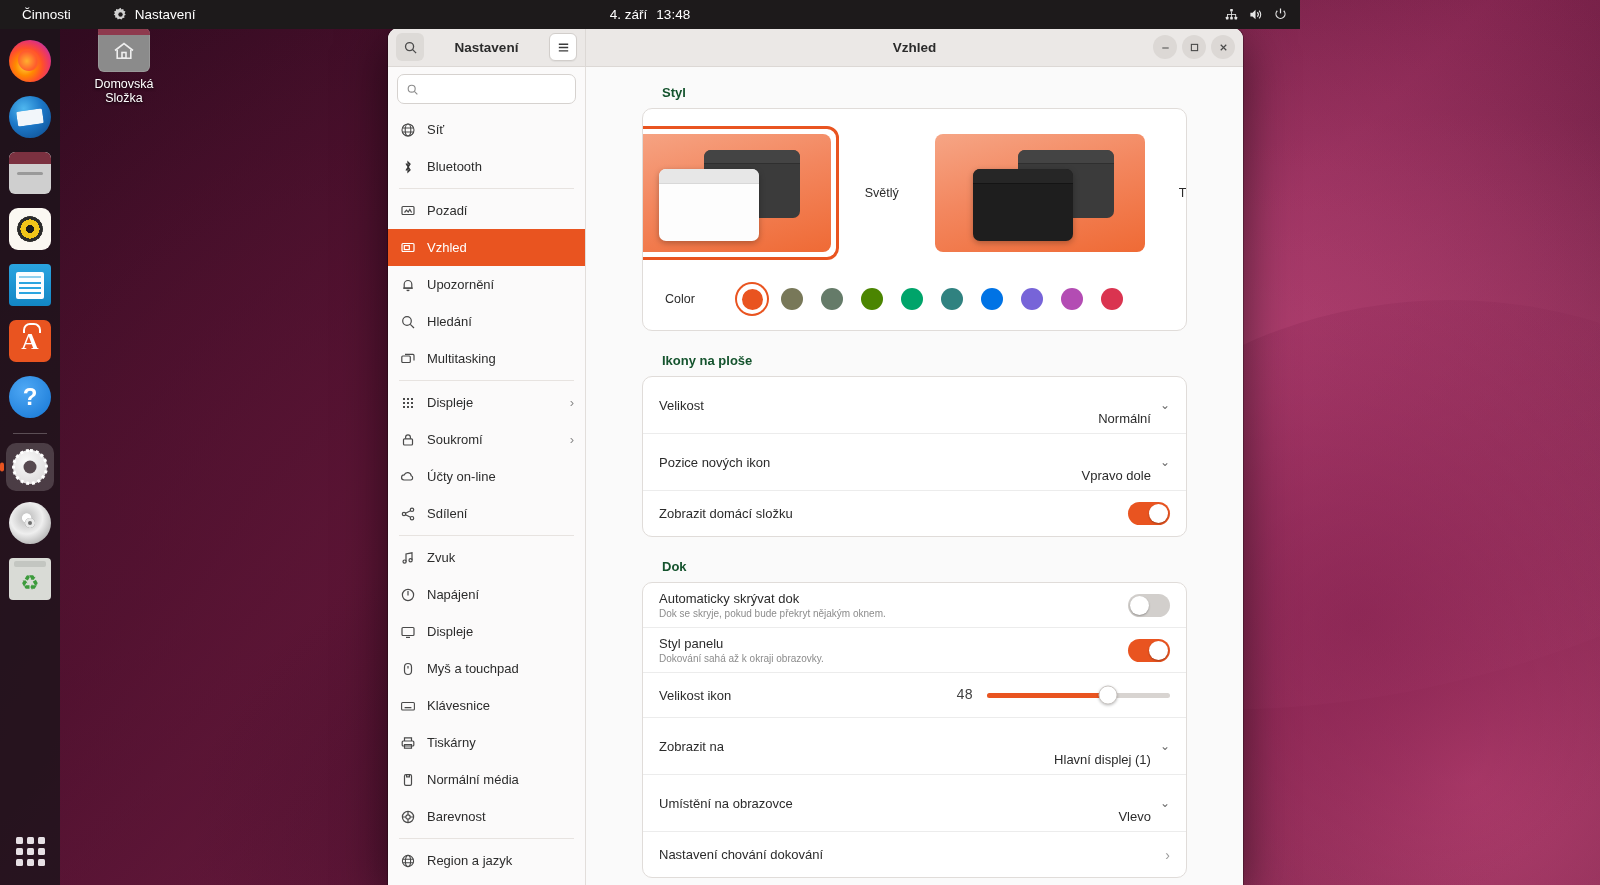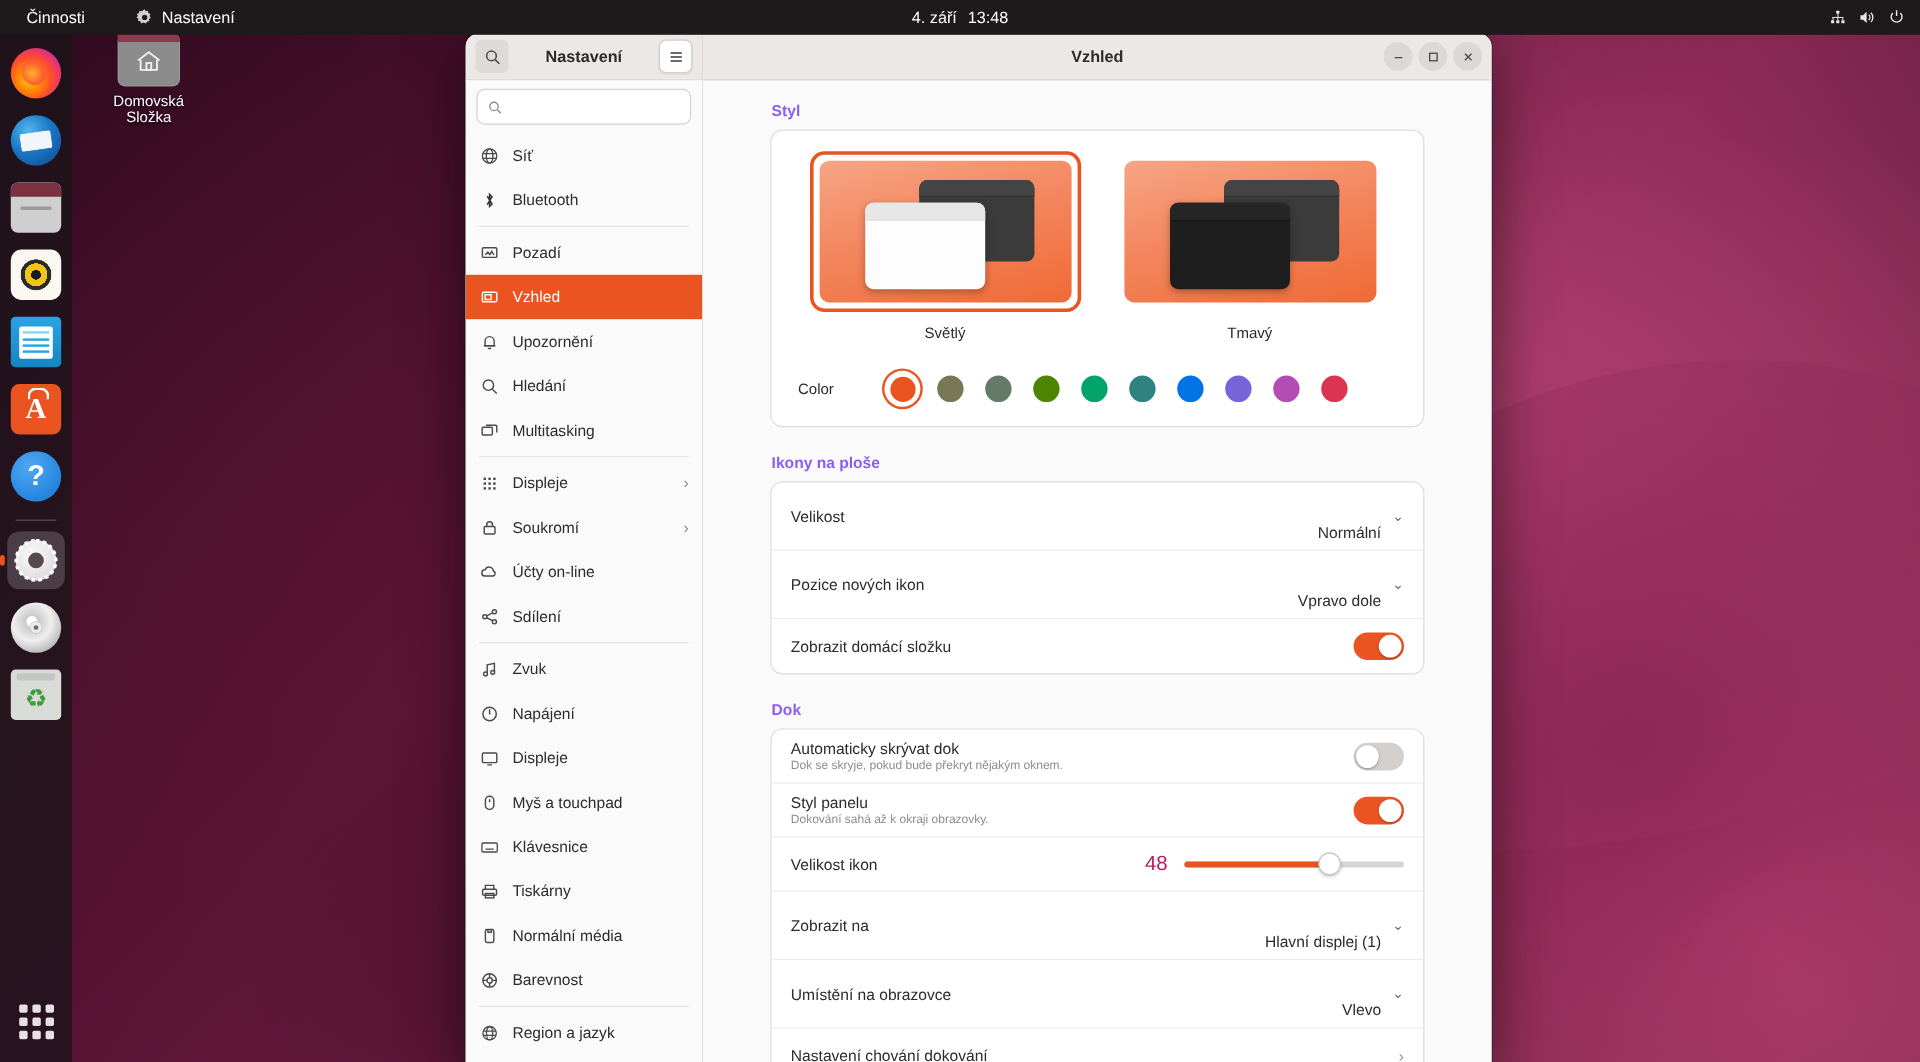--- a/index.html
+++ b/index.html
@@ -23,21 +23,21 @@
   .ws1 { left: 700px; top: -220px; width: 1400px; height: 900px;
     background: radial-gradient(ellipse at 30% 60%, rgba(215,100,150,.30), rgba(215,100,150,0) 62%);
     transform: rotate(-18deg); }
   .ws2 { left: 1000px; top: 300px; width: 900px; height: 800px;
     background: radial-gradient(ellipse at 40% 40%, rgba(120,25,70,.55), rgba(120,25,70,0) 65%); }
   .ws3 { left: 150px; top: 480px; width: 1000px; height: 700px;
     background: radial-gradient(ellipse at 50% 50%, rgba(60,12,38,.6), rgba(60,12,38,0) 65%); }
 
   
   .topbar {
-    position: absolute; left: 0; top: 0; width: 1600px; height: 29px;
+    position: absolute; left: 0; top: 0; width: 1300px; height: 29px;
     background: #1d1a1b; color: #ffffff;
     display: flex; align-items: center;
     font-size: 13.5px; z-index: 50;
   }
   .tb-activities { margin-left: 14px; padding: 2px 8px; border-radius: 5px; }
   .tb-app { display: flex; align-items: center; gap: 7px; margin-left: 26px; padding: 2px 8px; border-radius: 5px; }
   .tb-app .gi { width: 15px; height: 15px; }
   .tb-clock {
     position: absolute; left: 50%; transform: translateX(-50%);
     display: flex; gap: 9px; font-size: 13.5px;
@@ -196,40 +196,40 @@
   .side-item.sel { background: #e95420; color: #ffffff; }
   .side-item .si-ico { width: 17px; height: 17px; display: flex; align-items: center; justify-content: center; flex: 0 0 17px; }
   .side-item .si-label { flex: 1; }
   .side-item .si-chev { color: #8a8a8a; font-size: 13px; }
   .side-sep { height: 1px; background: #e7e3e0; margin: 3px 11px; }
 
   
   .content {
     flex: 1; background: #fafafa; overflow: hidden; padding: 18px 56px 0; min-height: 0;
   }
-  .sect-title { font-size: 13px; font-weight: bold; color: #8b5cf6; margin: 0 0 8px 1px; }
+  .sect-title { font-size: 13px; font-weight: bold; color: #14532d; margin: 0 0 8px 20px; }
   .sect-title.mt { margin-top: 22px; }
   .card {
     background: #ffffff; border: 1px solid #e0dcd9; border-radius: 10px; overflow: hidden;
   }
   .row {
     min-height: 45px; display: flex; align-items: center; padding: 7px 16px;
     border-bottom: 1px solid #ececec;
   }
   .row:last-child { border-bottom: none; }
   .row-text { flex: 1; }
   .row-title { font-size: 13px; color: #2b2b2b; }
   .row-sub { font-size: 10px; color: #8c8c8c; margin-top: 2px; }
   .row-value { font-size: 13px; color: #2b2b2b; margin-right: 9px; margin-top: 27px; }
   .chev-dn { color: #6d6d6d; font-size: 12px; }
   .chev-rt { color: #9b9b9b; font-size: 14px; }
 
   
   .style-card { padding: 17px 0 14px; display: flex; justify-content: center; gap: 28px; }
-  .style-opt { display: flex; flex-direction: column; align-items: center; gap: 11px; }
+  .style-opt { display: flex; flex-direction: row; align-items: center; gap: 26px; }
   .thumb-wrap { padding: 5px; border-radius: 12px; border: 3px solid transparent; }
   .thumb-wrap.sel { border-color: #e95420; background: #ffffff; }
   .thumb {
     width: 210px; height: 118px; border-radius: 8px; position: relative; overflow: hidden;
     background: linear-gradient(165deg, #f6a585 0%, #f3875f 45%, #ef6a35 100%);
   }
   .thumb .w-back {
     position: absolute; width: 96px; height: 68px; border-radius: 7px;
     right: 31px; top: 16px; background: #3b3b3b;
   }
@@ -261,21 +261,21 @@
   .toggle.off { background: #d2cfcc; }
   .toggle .knob {
     position: absolute; top: 2px; width: 19px; height: 19px; border-radius: 50%;
     background: #ffffff; box-shadow: 0 1px 2px rgba(0,0,0,.3);
   }
   .toggle.on .knob { right: 2px; }
   .toggle.off .knob { left: 2px; }
 
   
   .slider-wrap { display: flex; align-items: center; gap: 14px; }
-  .slider-val { font-size: 17px; color: #be185d; }
+  .slider-val { font-size: 14px; color: #404040; font-family: Liberation Mono, monospace; }
   .slider { width: 183px; height: 5px; border-radius: 3px; background: #d8d4d1; position: relative; }
   .slider .fill { position: absolute; left: 0; top: 0; height: 5px; border-radius: 3px; background: #e95420; }
   .slider .knob {
     position: absolute; top: 50%; transform: translate(-50%,-50%);
     width: 19px; height: 19px; border-radius: 50%; background: #fff;
     border: 1px solid #cac6c3; box-shadow: 0 1px 3px rgba(0,0,0,.25);
   }
   svg { display: block; }
 </style>
 </head>

